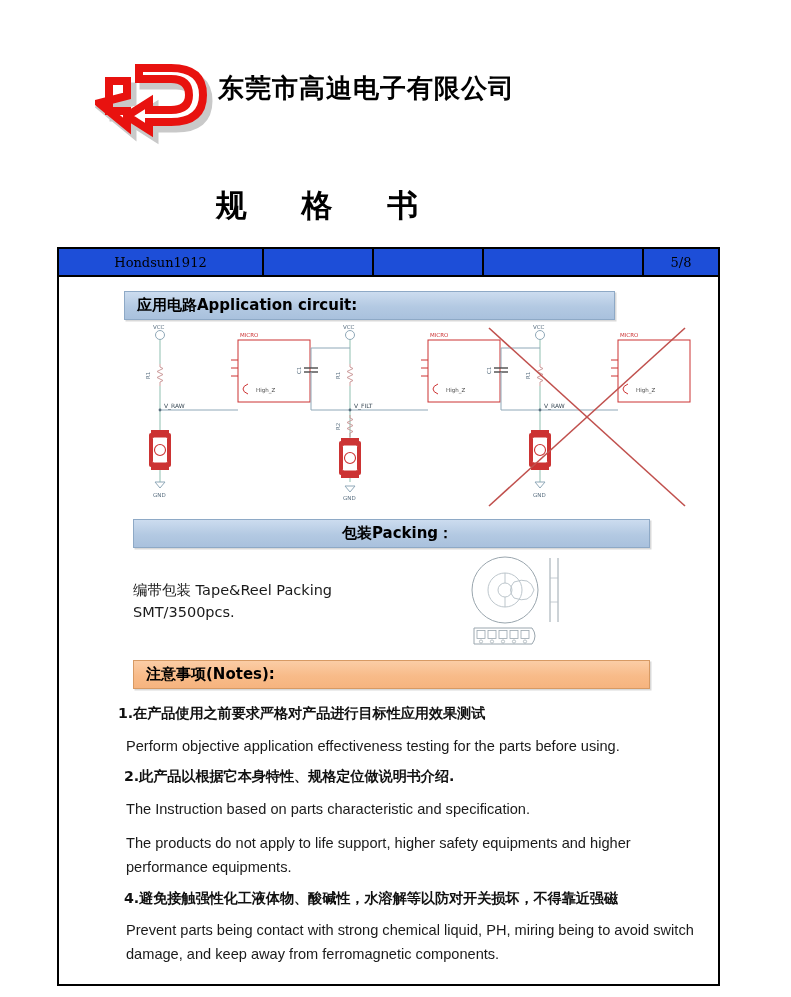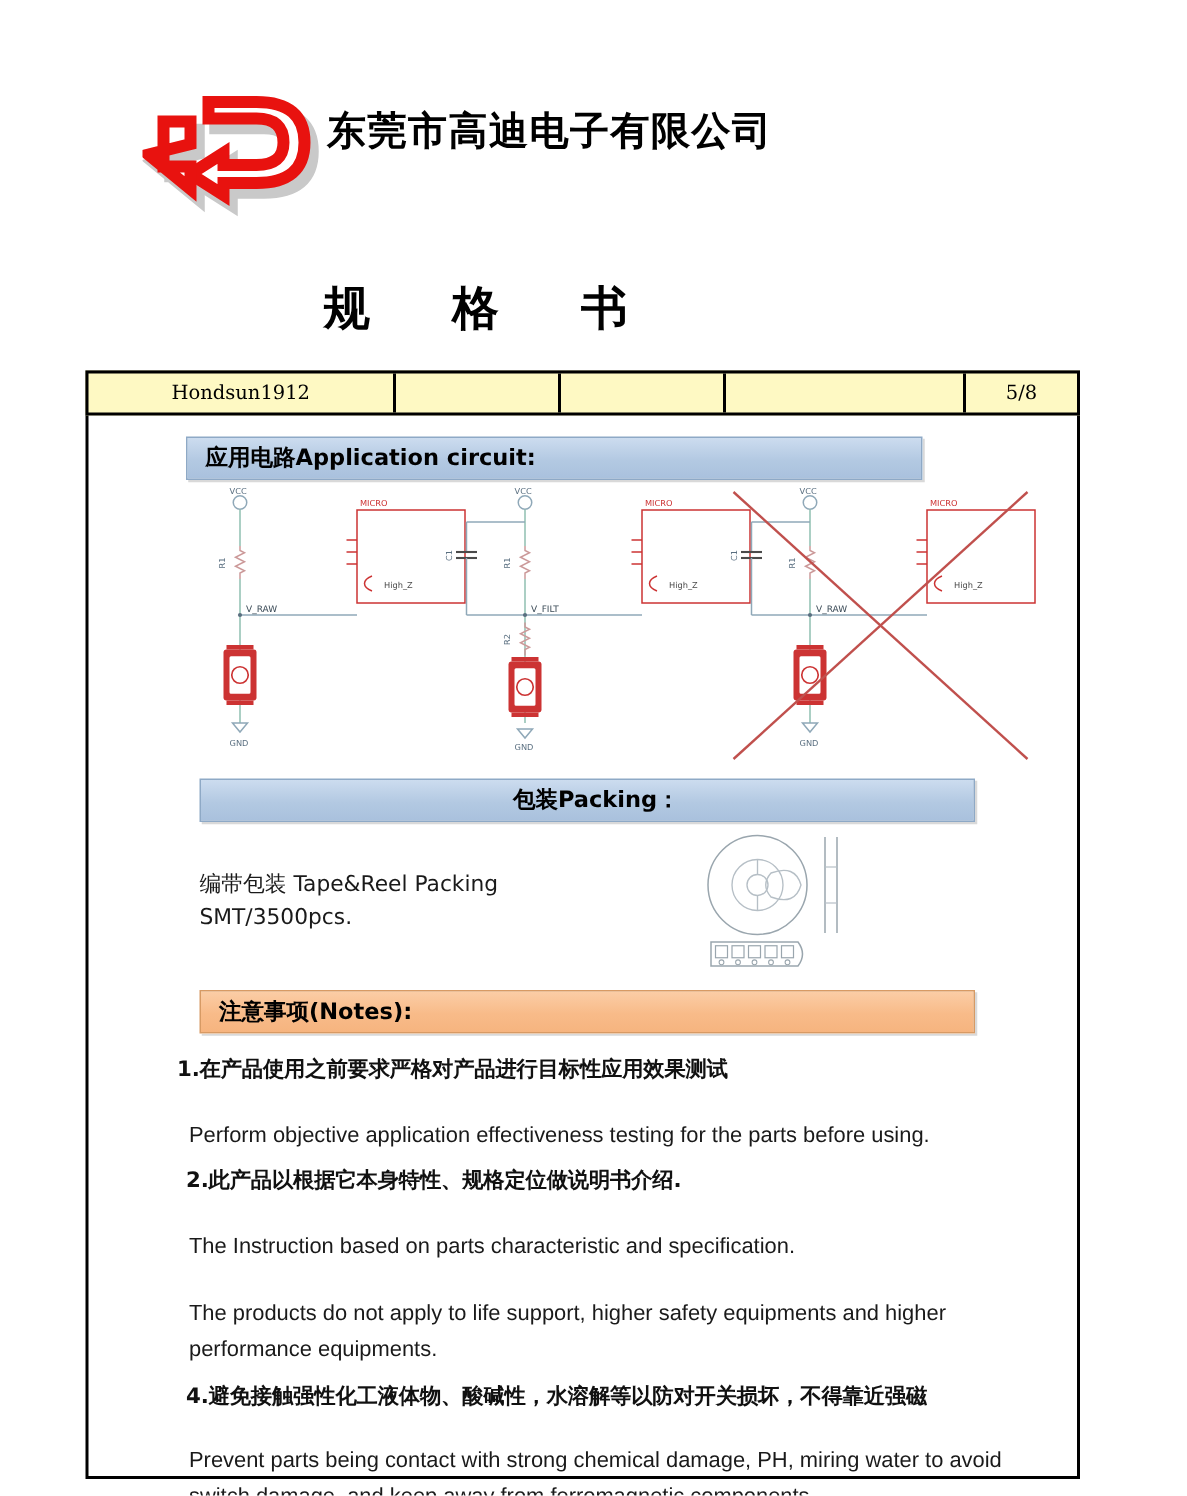--- a/index.html
+++ b/index.html
@@ -76,21 +76,21 @@
 
   
   .meta-table {
     position: absolute;
     left: 57px; top: 247px;
     width: 663px;
     height: 30px;
     display: flex;
     box-sizing: border-box;
     border: 2.5px solid #000;
-    background: #fef9c3;
+    background: #1d4ed8;
   }
   .meta-cell {
     border-right: 2px solid #000;
     box-sizing: border-box;
     display: flex;
     align-items: center;
     justify-content: center;
     font-family: "DejaVu Serif", "Liberation Serif", serif;
     font-size: 13px;
     color: #000;
@@ -168,21 +168,21 @@
     margin-top: 8px;
     letter-spacing: -0.1px;
   }
   .note-cn:first-child { margin-top: 0; }
   .note-en {
     font-family: "Liberation Sans", "DejaVu Sans", sans-serif;
     font-size: 14.6px;
     font-weight: 400;
     color: #1a1a1a;
     line-height: 1.62;
-    margin-top: 22px;
+    margin-top: 11px;
     padding-left: 8px;
   }
   .note-indent { padding-left: 6px; }
 </style>
 </head>
 <body>
 
 <div class="letterhead">
 
   <div class="logo">
@@ -387,14 +387,14 @@
 <div class="notes">
   <div class="note-cn">1.在产品使用之前要求严格对产品进行目标性应用效果测试</div>
   <div class="note-en">Perform objective application effectiveness testing for the parts before using.</div>
 
   <div class="note-cn note-indent">2.此产品以根据它本身特性、规格定位做说明书介绍.</div>
   <div class="note-en">The Instruction based on parts characteristic and specification.</div>
 
   <div class="note-en">The products do not apply to life support, higher safety equipments and higher performance  equipments.</div>
 
   <div class="note-cn note-indent">4.避免接触强性化工液体物、酸碱性，水溶解等以防对开关损坏，不得靠近强磁</div>
-  <div class="note-en">Prevent parts being contact with strong chemical damage, PH, miring    water to avoid switch damage, and keep away from ferromagnetic components.</div>
+  <div class="note-en">Prevent parts being contact with strong chemical liquid, PH, miring    being to avoid switch damage, and keep away from ferromagnetic components.</div>
 </div>
 
 </body></html>

